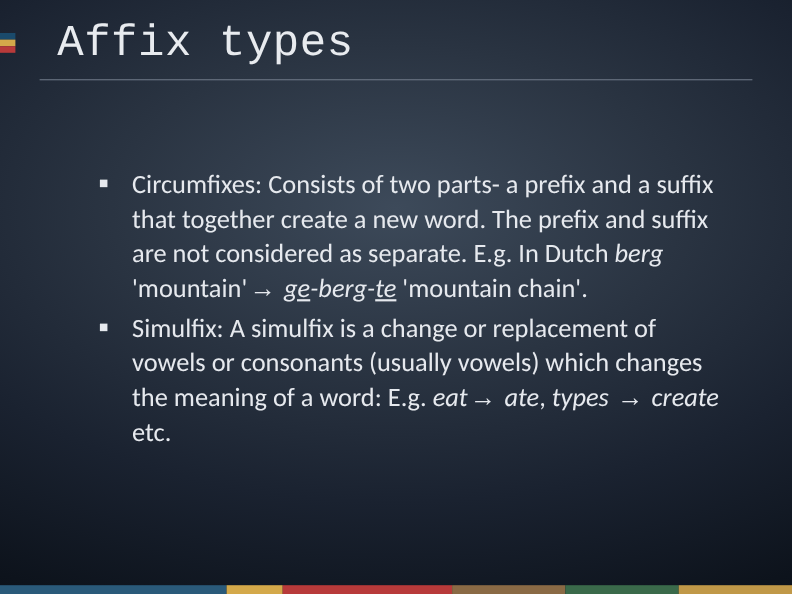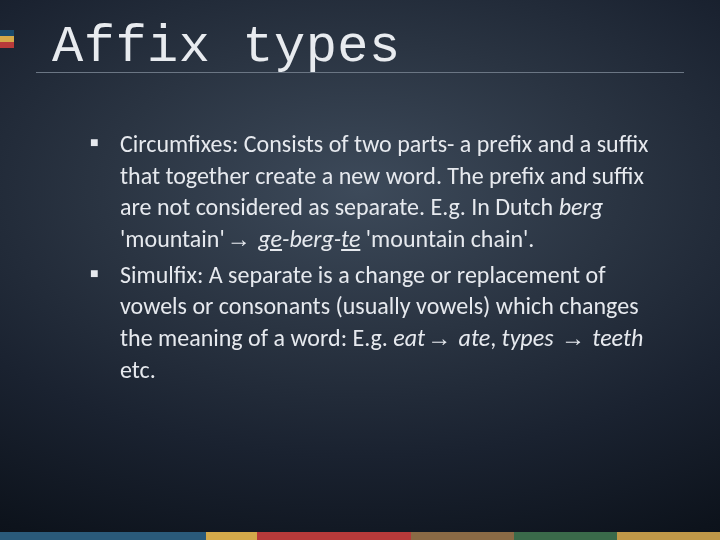--- a/index.html
+++ b/index.html
@@ -17,34 +17,34 @@
   }
   .left-accent .bar { flex: 1; }
   .left-accent .b1 { background: #1a4a6b; }
   .left-accent .b2 { background: #d4a94a; }
   .left-accent .b3 { background: #b83a3a; }
 
   .title {
     position: absolute;
     left: 52px; top: 18px;
     font-family: Consolas, 'Courier New', monospace;
-    font-size: 52px;
+    font-size: 40px;
     color: #e8ebef;
     letter-spacing: 0.5px;
   }
   .title-underline {
     position: absolute;
     left: 36px; right: 36px; top: 72px;
     height: 1px;
     background: #6b7684;
   }
 
   .content {
     position: absolute;
-    left: 90px; right: 60px; top: 128px;
+    left: 90px; right: 60px; top: 152px;
     color: #e6e9ee;
     font-size: 24px;
     line-height: 1.32;
   }
   .bullet-item {
     position: relative;
     padding-left: 30px;
     margin-bottom: 4px;
   }
   .bullet-item::before {
@@ -88,21 +88,21 @@
 <div class="title">Affix types</div>
 <div class="title-underline"></div>
 
 <div class="content">
 
   <div class="bullet-item">
     <span>Circumfixes</span><span>: Consists of two parts- a prefix and a suffix that together create a new word. The prefix and suffix are not considered as separate. E.g. In Dutch </span><span class="italic">berg</span><span> 'mountain'</span><span class="arrow">→</span> <span class="italic underline">ge</span><span class="italic">-berg-</span><span class="italic underline">te</span><span> 'mountain chain'.</span>
   </div>
 
   <div class="bullet-item">
-    <span>Simulfix</span><span>: A separate is a change or replacement of vowels or consonants (usually vowels) which changes the meaning of a word: E.g. </span><span class="italic">eat</span><span class="arrow">→</span><span class="italic"> ate</span><span>, </span><span class="italic">types </span><span class="arrow">→</span><span class="italic"> teeth</span><span> etc.</span>
+    <span>Simulfix</span><span>: A simulfix is a change or replacement of vowels or consonants (usually vowels) which changes the meaning of a word: E.g. </span><span class="italic">eat</span><span class="arrow">→</span><span class="italic"> ate</span><span>, </span><span class="italic">types </span><span class="arrow">→</span><span class="italic"> create</span><span> etc.</span>
   </div>
 
 </div>
 
 <div class="footer-bars">
   <div class="seg s1"></div>
   <div class="seg s2"></div>
   <div class="seg s3"></div>
   <div class="seg s4"></div>
   <div class="seg s5"></div>

